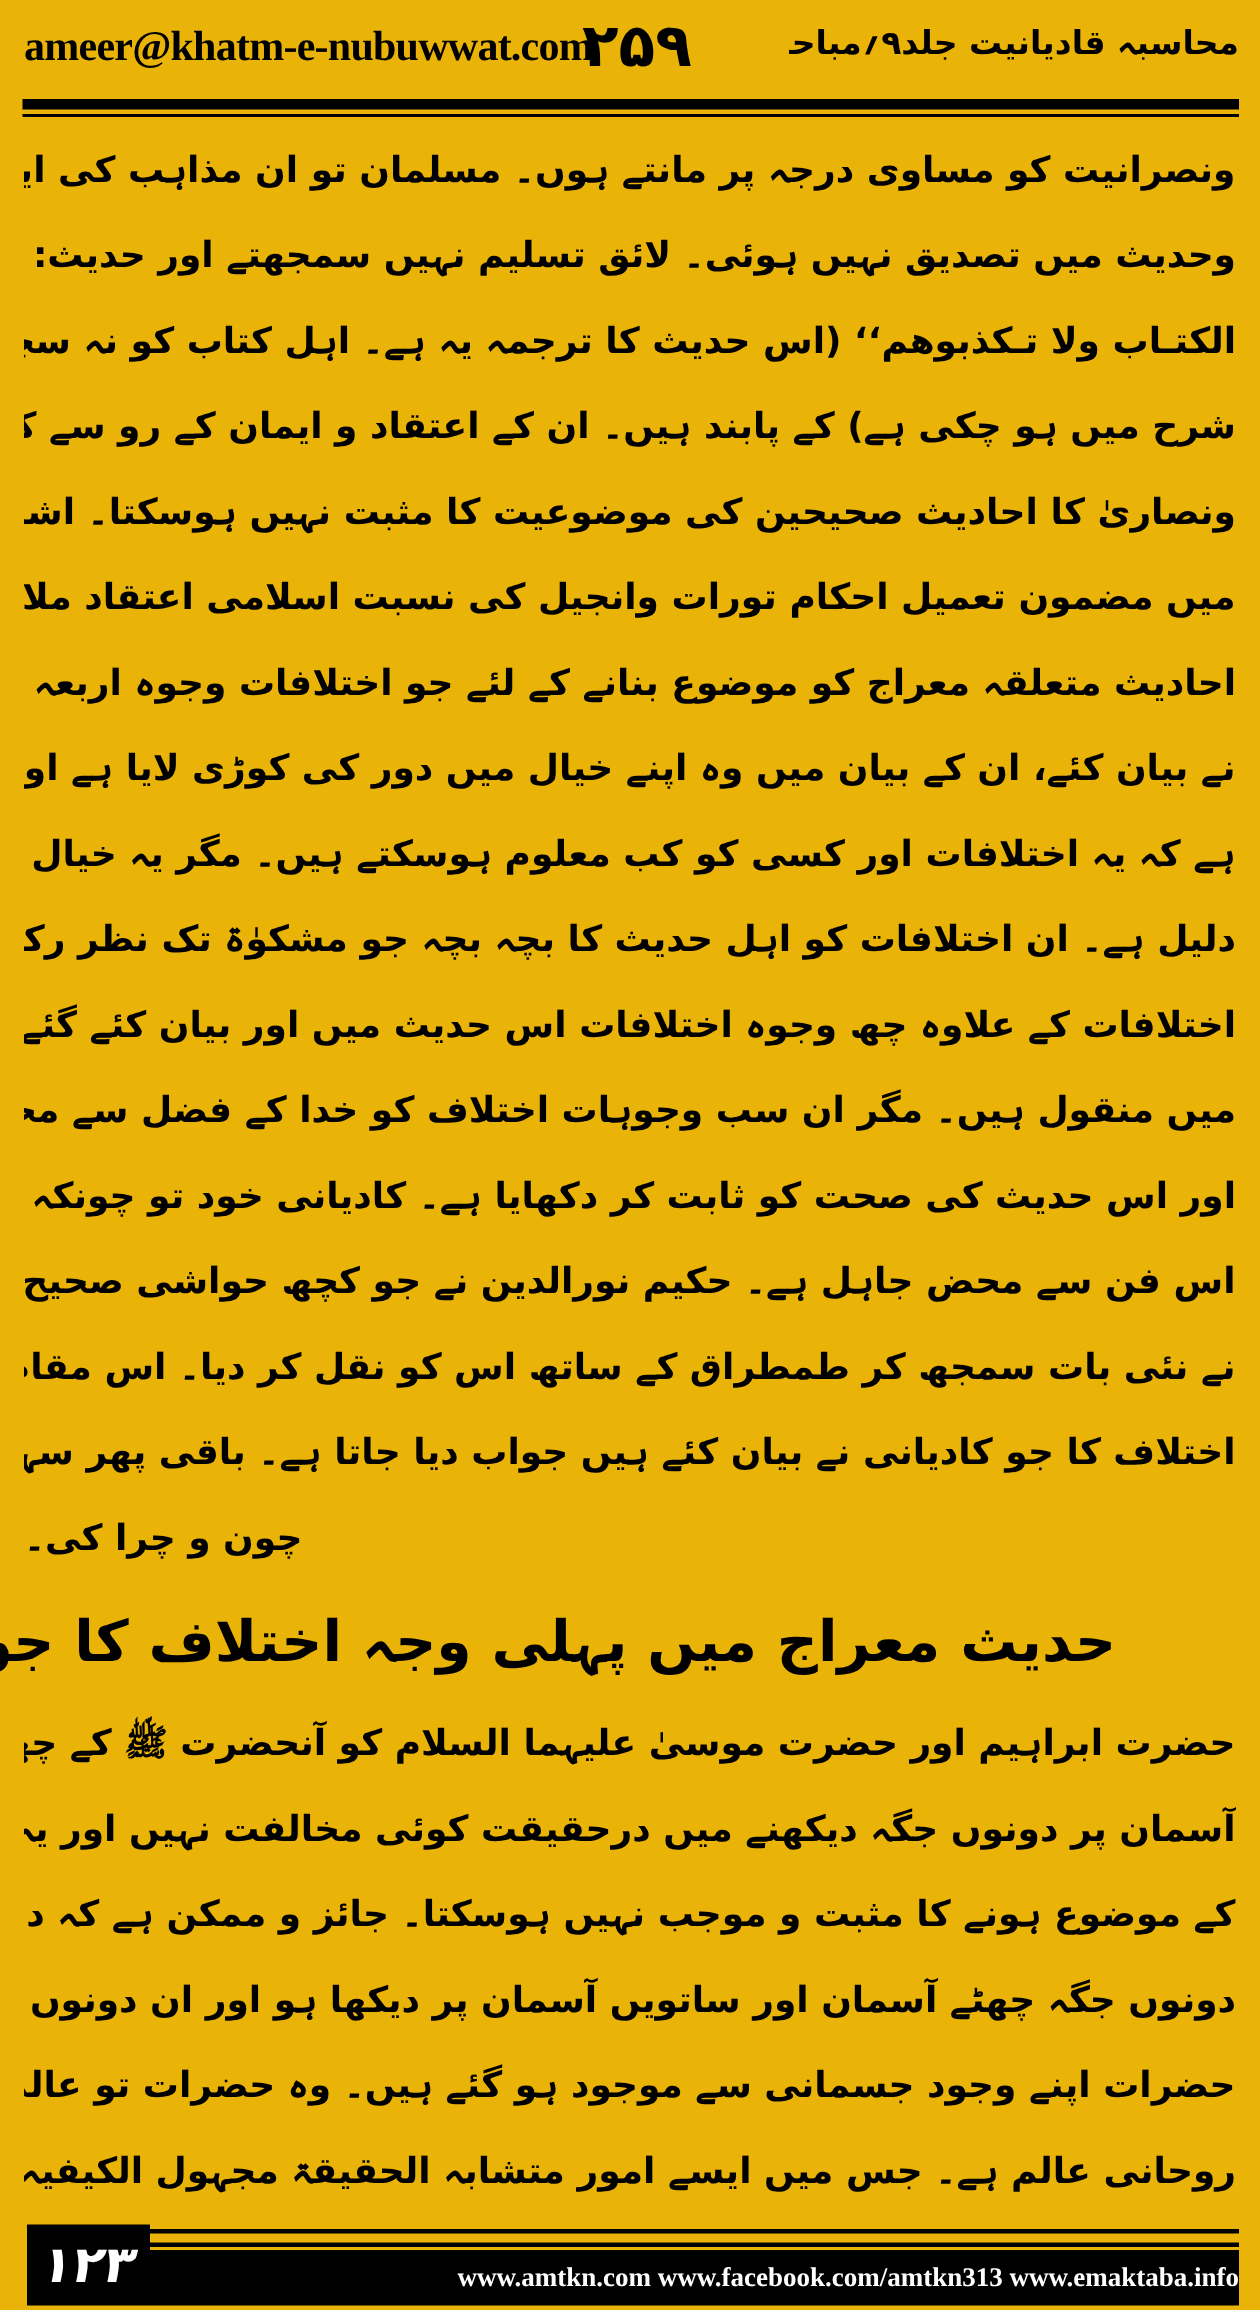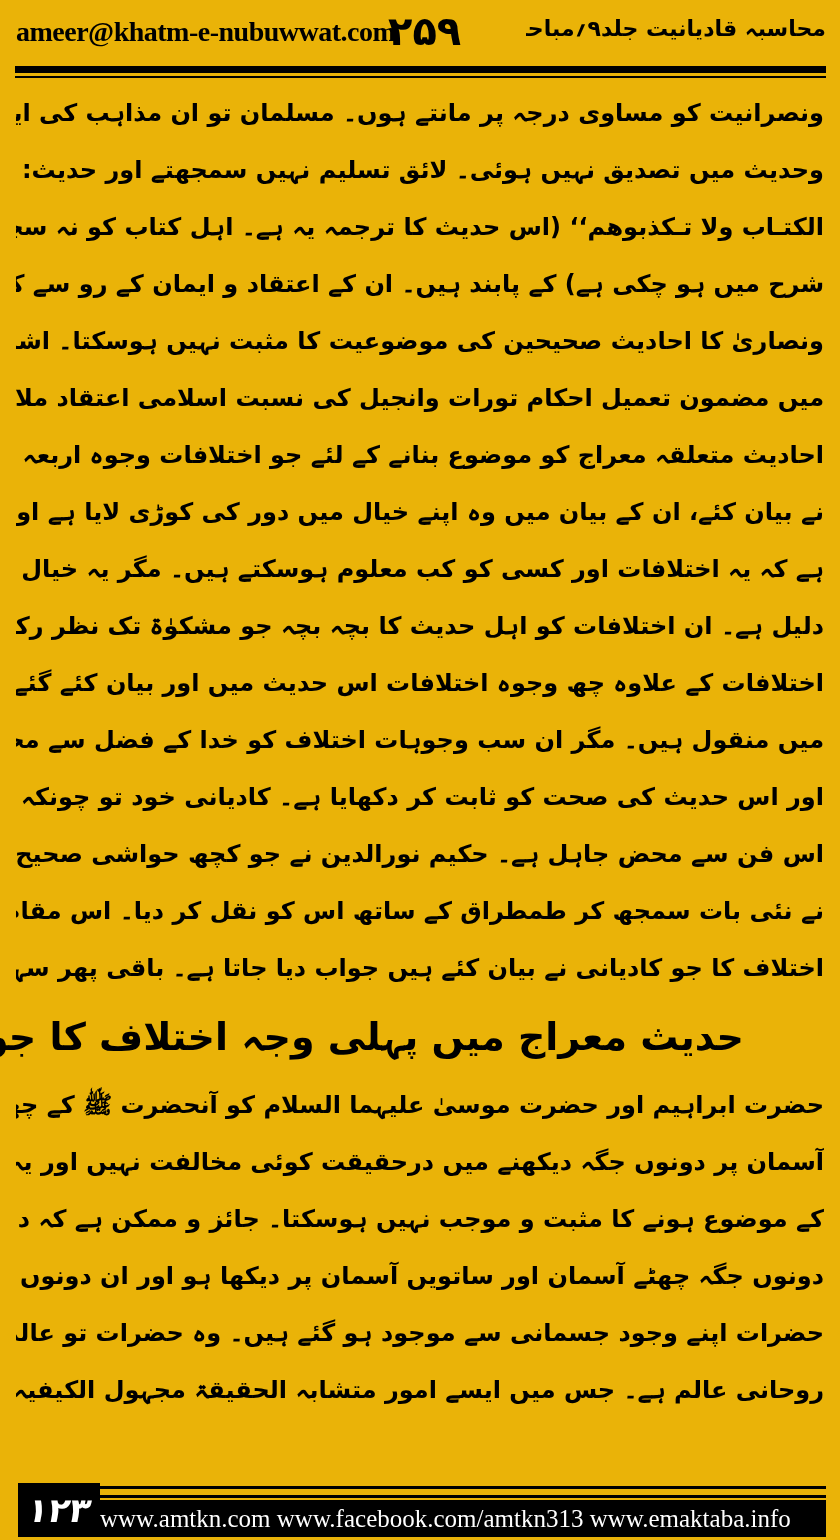--- a/index.html
+++ b/index.html
@@ -69,23 +69,23 @@
   }
   .ftr-rules{
     position:absolute;left:100px;right:14px;top:1486px;
     height:6px;
     border-top:3px solid #000;
     border-bottom:3px solid #000;
   }
   .ftr-bar{
     position:absolute;left:100px;right:14px;top:1500px;height:37px;
     background:#000;color:#fff;
-    display:flex;align-items:center;justify-content:flex-start;
+    display:flex;align-items:center;justify-content:flex-end;
     font-family:"Liberation Serif",serif;
-    font-weight:normal;font-size:25px;white-space:nowrap;
+    font-weight:bold;font-size:18px;white-space:nowrap;
   }
 </style>
 </head>
 <body>
 
 <div class="page">
 
   <div class="hdr-email">ameer@khatm-e-nubuwwat.com</div>
   <div class="hdr-num">۲۵۹</div>
   <div class="hdr-title" dir="rtl">محاسبہ قادیانیت جلد۹؍مباحثہ لدھیانہ</div>
@@ -106,20 +106,21 @@
       <div class="line" dir="rtl">احادیث متعلقہ معراج کو موضوع بنانے کے لئے جو اختلافات وجوہ اربعہ کا دیانی</div>
       <div class="line" dir="rtl">نے بیان کئے، ان کے بیان میں وہ اپنے خیال میں دور کی کوڑی لایا ہے اور یہ خیال کر بیٹھا</div>
       <div class="line" dir="rtl">ہے کہ یہ اختلافات اور کسی کو کب معلوم ہوسکتے ہیں۔ مگر یہ خیال اس کی بے علمی اور ناواقفی پر</div>
       <div class="line" dir="rtl">دلیل ہے۔ ان اختلافات کو اہل حدیث کا بچہ بچہ جو مشکوٰۃ تک نظر رکھتا ہو جانتا ہے۔ ان</div>
       <div class="line" dir="rtl">اختلافات کے علاوہ چھ وجوہ اختلافات اس حدیث میں اور بیان کئے گئے ہیں جو فتح الباری</div>
       <div class="line" dir="rtl">میں منقول ہیں۔ مگر ان سب وجوہات اختلاف کو خدا کے فضل سے محدثین نے رفع کر دیا ہے</div>
       <div class="line" dir="rtl">اور اس حدیث کی صحت کو ثابت کر دکھایا ہے۔ کادیانی خود تو چونکہ حدیث سے محض ناآشنا اور</div>
       <div class="line" dir="rtl">اس فن سے محض جاہل ہے۔ حکیم نورالدین نے جو کچھ حواشی صحیح بخاری سے اس کو بتایا۔ اس</div>
       <div class="line" dir="rtl">نے نئی بات سمجھ کر طمطراق کے ساتھ اس کو نقل کر دیا۔ اس مقام میں ان چاروں وجوہات</div>
       <div class="line" dir="rtl">اختلاف کا جو کادیانی نے بیان کئے ہیں جواب دیا جاتا ہے۔ باقی پھر سہی۔ اگر کادیانی نے اور</div>
+      <div class="line end" dir="rtl">چون و چرا کی۔</div>
     </div>
 
     <div class="section-heading" dir="rtl">حدیث معراج میں پہلی وجہ اختلاف کا جواب</div>
 
     <div>
       <div class="line" dir="rtl">حضرت ابراہیم اور حضرت موسیٰ علیہما السلام کو آنحضرت ﷺ کے چھٹے اور ساتویں</div>
       <div class="line" dir="rtl">آسمان پر دونوں جگہ دیکھنے میں درحقیقت کوئی مخالفت نہیں اور یہ ظاہری اختلاف ان احادیث</div>
       <div class="line" dir="rtl">کے موضوع ہونے کا مثبت و موجب نہیں ہوسکتا۔ جائز و ممکن ہے کہ دونوں حضرات کو آپ نے</div>
       <div class="line" dir="rtl">دونوں جگہ چھٹے آسمان اور ساتویں آسمان پر دیکھا ہو اور ان دونوں آسمانوں پر دونوں</div>
       <div class="line" dir="rtl">حضرات اپنے وجود جسمانی سے موجود ہو گئے ہیں۔ وہ حضرات تو عالم برزخ میں ہیں جو ایک</div>

